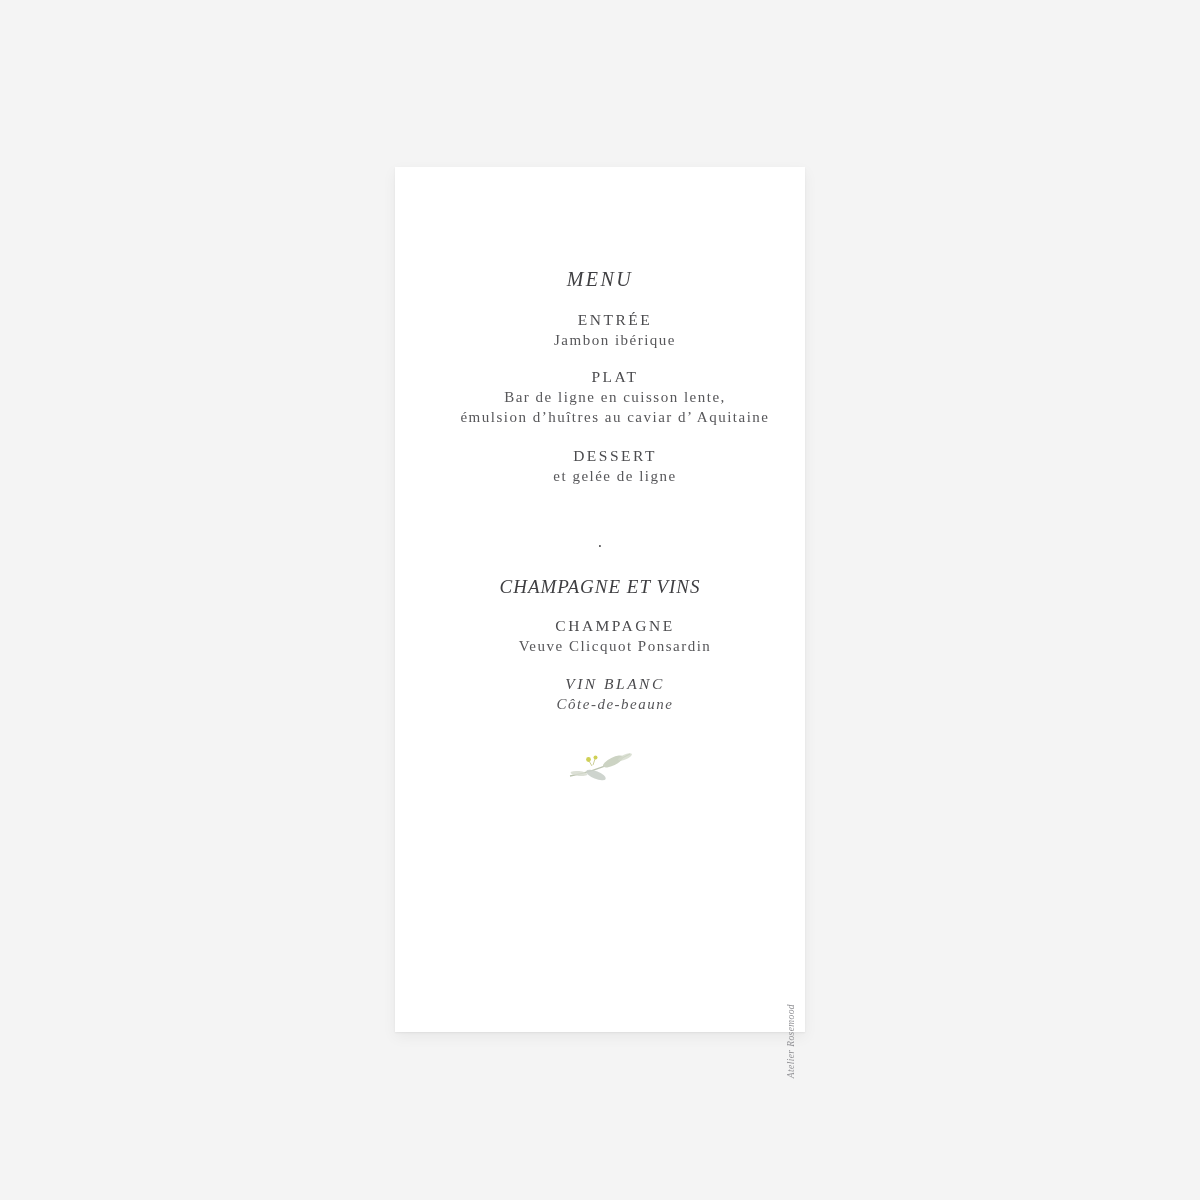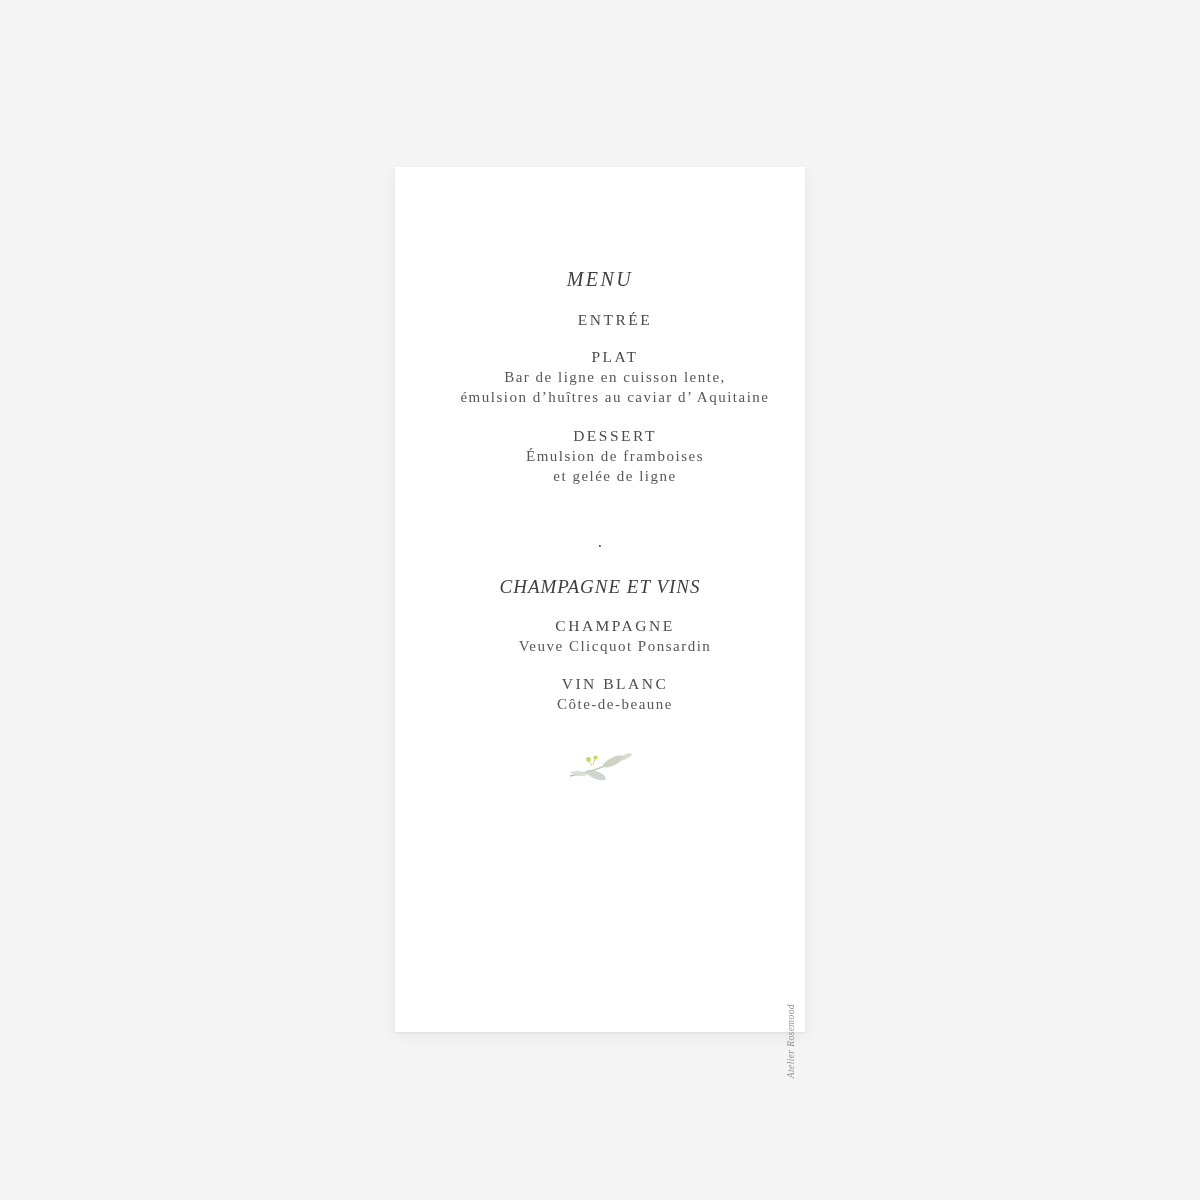--- a/index.html
+++ b/index.html
@@ -64,21 +64,21 @@
   }
   .wine-title{
     margin-top:21px;
     font-style:italic;
     font-size:19px;
     line-height:24px;
     letter-spacing:1px;
     color:var(--title);
   }
   .w-champagne{margin-top:17px;}
-  .w-blanc{margin-top:18px;}
+  .w-blanc{margin-top:18px;font-style:italic;}
   .w-rouge{margin-top:15px;}
   .sprig{
     margin-top:36px;
     display:inline-block;
   }
   .watermark{
     position:absolute;
     right:8px;bottom:28px;
     width:80px;height:12px;
     transform:rotate(-90deg);
@@ -102,32 +102,32 @@
 </head>
 <body>
 
 <div class="stage">
   <div class="card">
 
     <div class="menu-title">MENU</div>
 
     <div class="course c-entree">
       <div class="course-heading">ENTRÉE</div>
+      <div class="course-line">Jambon ibérique</div>
     </div>
 
     <div class="course c-plat">
       <div class="course-heading">PLAT</div>
       <div class="course-line">Bar de ligne en cuisson lente,</div>
       <div class="course-line">émulsion d’huîtres au caviar d’ Aquitaine</div>
     </div>
 
 
     <div class="course c-dessert">
       <div class="course-heading">DESSERT</div>
-      <div class="course-line">Émulsion de framboises</div>
       <div class="course-line">et gelée de ligne</div>
     </div>
 
     <div class="separator-dot">·</div>
 
     <div class="wine-title">CHAMPAGNE ET VINS</div>
 
     <div class="course w-champagne">
       <div class="course-heading">CHAMPAGNE</div>
       <div class="course-line">Veuve Clicquot Ponsardin</div>

